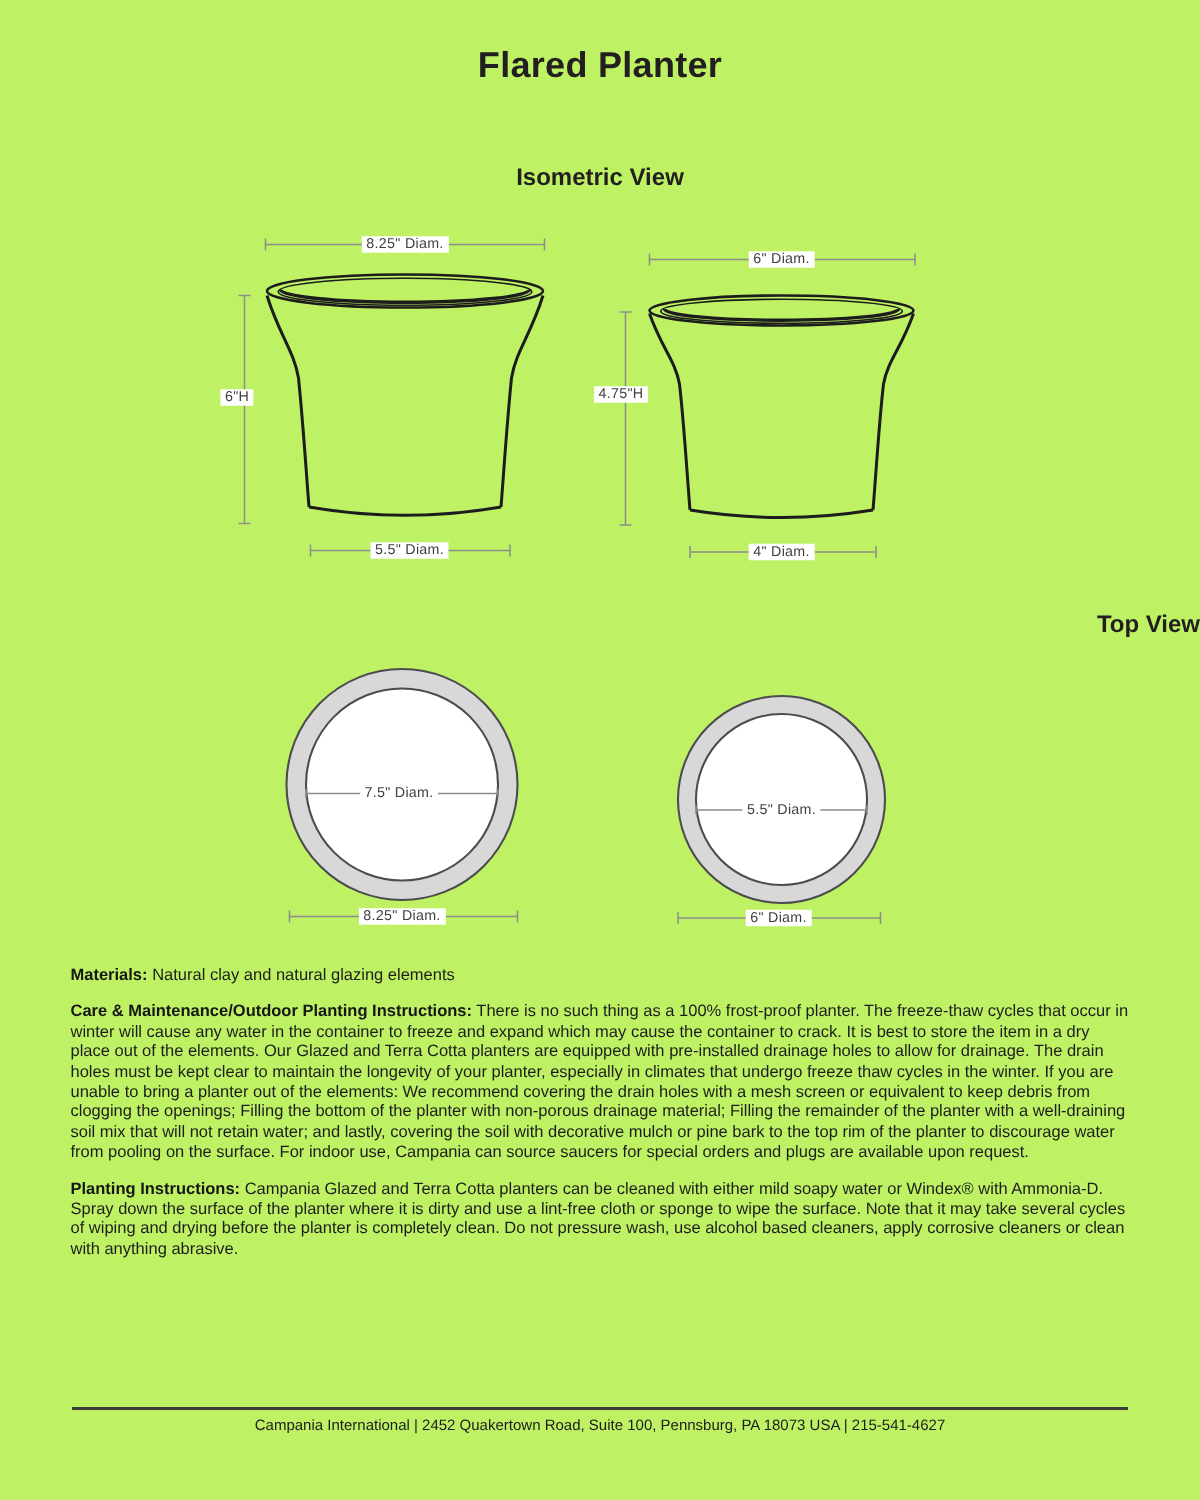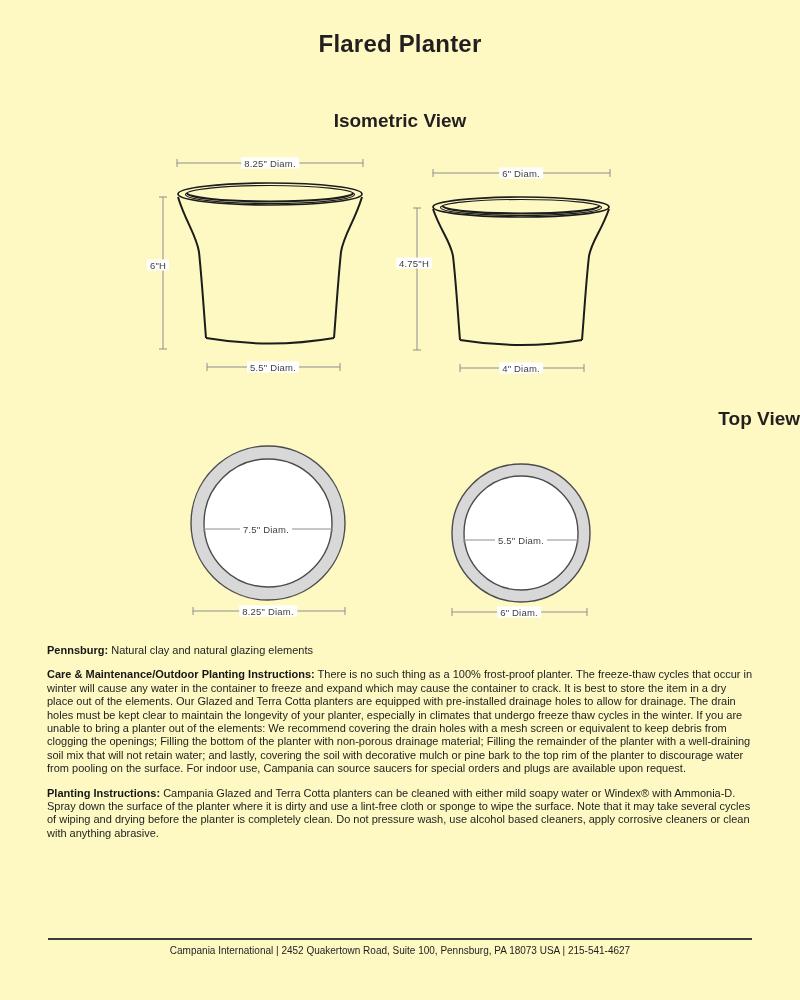--- a/index.html
+++ b/index.html
@@ -1,20 +1,20 @@
 <!DOCTYPE html>
 <html><head>
 <meta charset="utf-8">
 <style>
   html, body { margin: 0; padding: 0; background: #fff; }
   .page {
     position: relative;
     width: 800px;
     height: 1000px;
-    background: #fef9c3;
+    background: #bef264;
     font-family: "Liberation Sans", sans-serif;
     color: #1d1d1d;
     overflow: hidden;
   }
   .page-title {
     position: absolute;
     top: 29px;
     left: 0;
     width: 100%;
     text-align: center;
@@ -22,21 +22,21 @@
     line-height: 29px;
     font-weight: bold;
     color: #231f20;
     letter-spacing: 0.2px;
   }
   .view-heading {
     position: absolute;
     left: 0;
     width: 100%;
     text-align: center;
-    font-size: 19px;
+    font-size: 16px;
     font-weight: bold;
     color: #231f20;
   }
   .view-heading.iso { top: 110px; }
   .view-heading.top { top: 408px; text-align: right; }
   .diagram-svg { position: absolute; }
   .dim-label {
     position: absolute;
     transform: translate(-50%, -50%);
     background: #ffffff;
@@ -170,21 +170,21 @@
       <line class="dim-line" x1="7" y1="154" x2="142" y2="154"></line>
       <line class="dim-line" x1="7" y1="150" x2="7" y2="158"></line>
       <line class="dim-line" x1="142" y1="150" x2="142" y2="158"></line>
     </g>
   </svg>
   <div class="dim-label" style="left:521px; top:540px;">5.5" Diam.</div>
   <div class="dim-label" style="left:519px; top:612px;">6" Diam.</div>
 
   <div class="text-block">
     <p>
-      <strong>Pennsburg:</strong>
+      <strong>Materials:</strong>
       <span>Natural clay and natural glazing elements</span>
     </p>
     <p>
       <strong>Care &amp; Maintenance/Outdoor Planting Instructions:</strong>
       <span>There is no such thing as a 100% frost-proof planter. The freeze-thaw cycles that occur in winter will cause any water in the container to freeze and expand which may cause the container to crack. It is best to store the item in a dry place out of the elements. Our Glazed and Terra Cotta planters are equipped with pre-installed drainage holes to allow for drainage. The drain holes must be kept clear to maintain the longevity of your planter, especially in climates that undergo freeze thaw cycles in the winter. If you are unable to bring a planter out of the elements: We recommend covering the drain holes with a mesh screen or equivalent to keep debris from clogging the openings; Filling the bottom of the planter with non-porous drainage material; Filling the remainder of the planter with a well-draining soil mix that will not retain water; and lastly, covering the soil with decorative mulch or pine bark to the top rim of the planter to discourage water from pooling on the surface. For indoor use, Campania can source saucers for special orders and plugs are available upon request.</span>
     </p>
     <p>
       <strong>Planting Instructions:</strong>
       <span>Campania Glazed and Terra Cotta planters can be cleaned with either mild soapy water or Windex® with Ammonia-D. Spray down the surface of the planter where it is dirty and use a lint-free cloth or sponge to wipe the surface. Note that it may take several cycles of wiping and drying before the planter is completely clean. Do not pressure wash, use alcohol based cleaners, apply corrosive cleaners or clean with anything abrasive.</span>
     </p>

